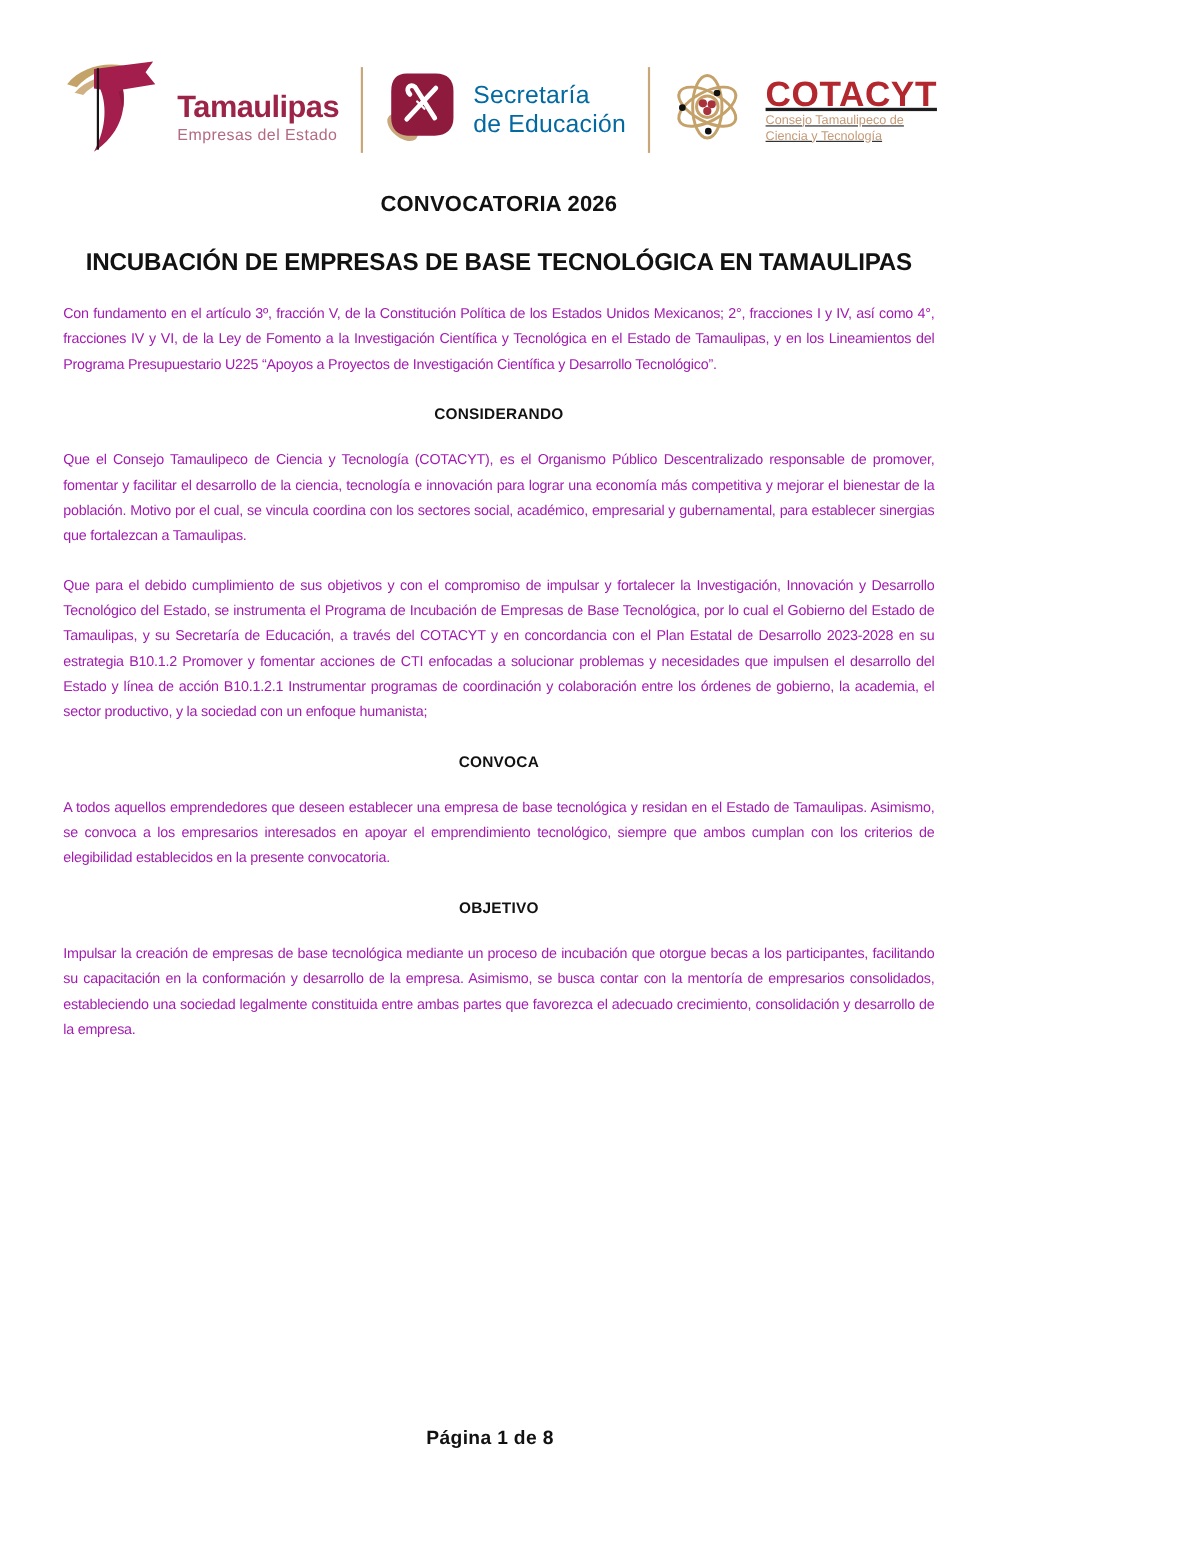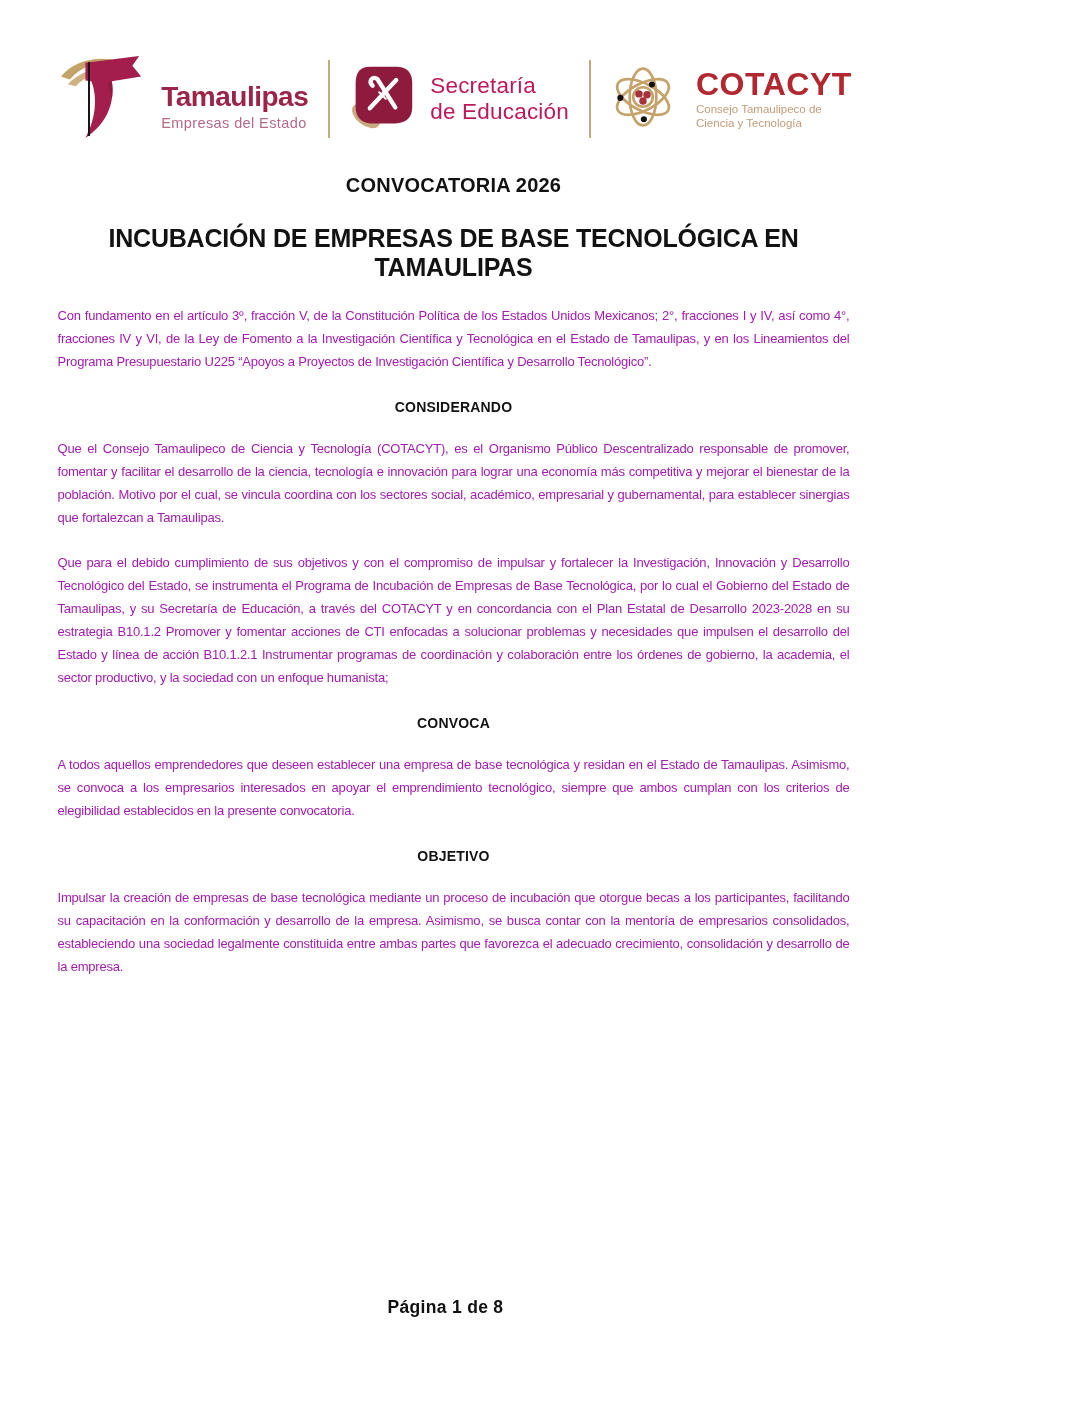--- a/index.html
+++ b/index.html
@@ -45,25 +45,25 @@
   }
   .tam-sub {
     font-size: 14.5px;
     color: #B36A82;
     letter-spacing: 0.4px;
     margin-top: 3px;
   }
   .sec-text {
     margin-left: 14px;
     font-size: 22.5px;
-    color: #be185d;
+    color: #0369a1;
     line-height: 26px;
     letter-spacing: 0.2px;
   }
-  .cot-text { margin-left: 21px; }
+  .cot-text { margin-left: 21px; text-decoration: underline; }
   .cot-title {
     font-size: 32px;
     font-weight: 800;
     color: #B2282E;
     letter-spacing: 0.5px;
     line-height: 32px;
   }
   .cot-sub {
     font-size: 11.5px;
     color: #C49A78;
@@ -79,21 +79,21 @@
     margin-top: 30px;
     text-align: center;
     font-size: 20px;
     font-weight: bold;
     color: #121212;
     letter-spacing: 0.2px;
   }
   .doc-title-sub {
     margin-top: 27px;
     text-align: center;
-    font-size: 25px;
+    font-size: 22px;
     font-weight: bold;
     color: #121212;
     letter-spacing: -0.2px;
   }
   .para {
     margin-top: 22px;
     font-size: 13px;
     line-height: 23px;
     text-align: justify;
     letter-spacing: -0.2px;

